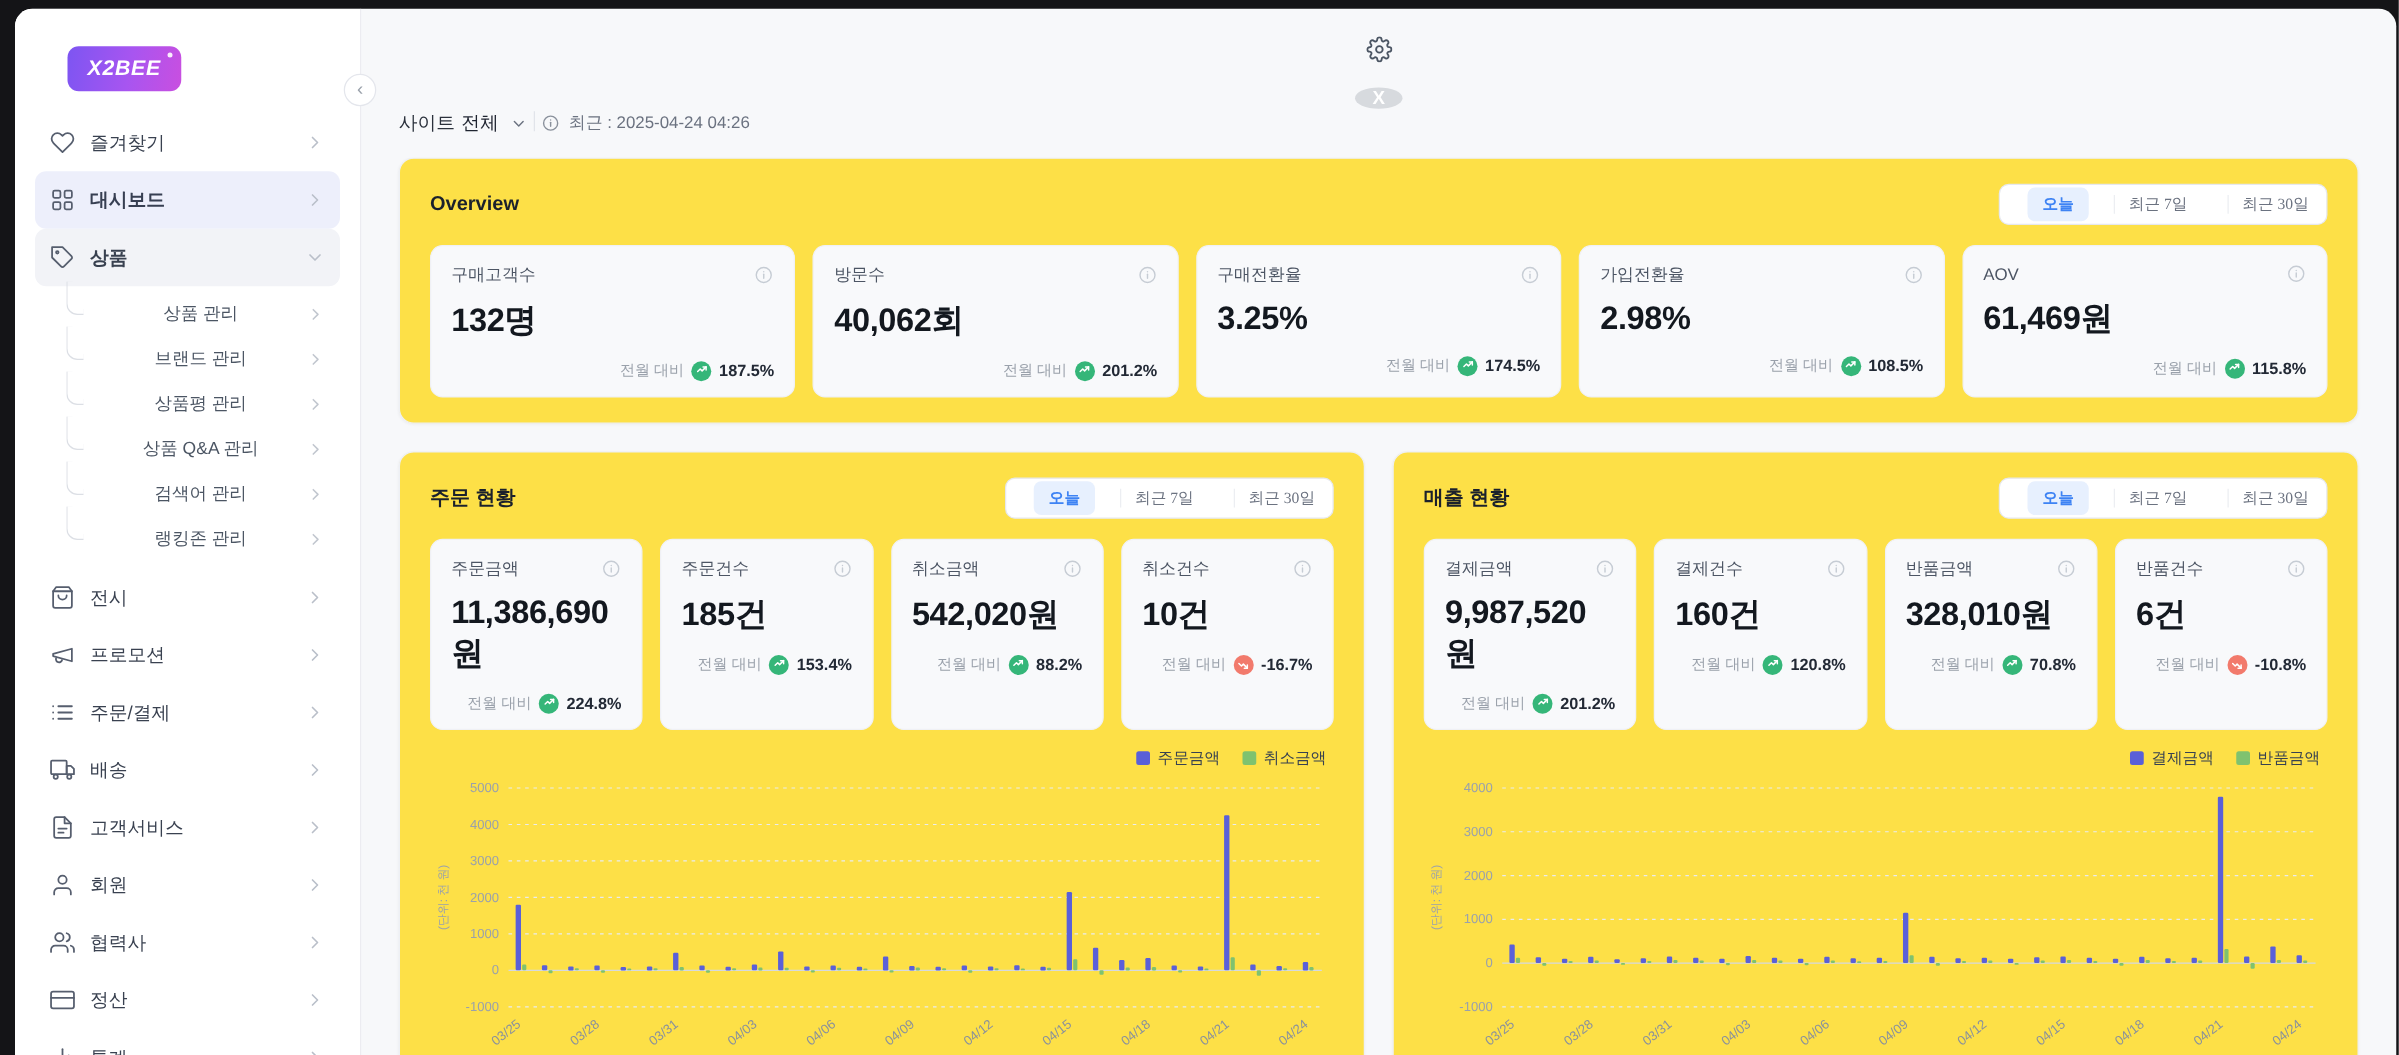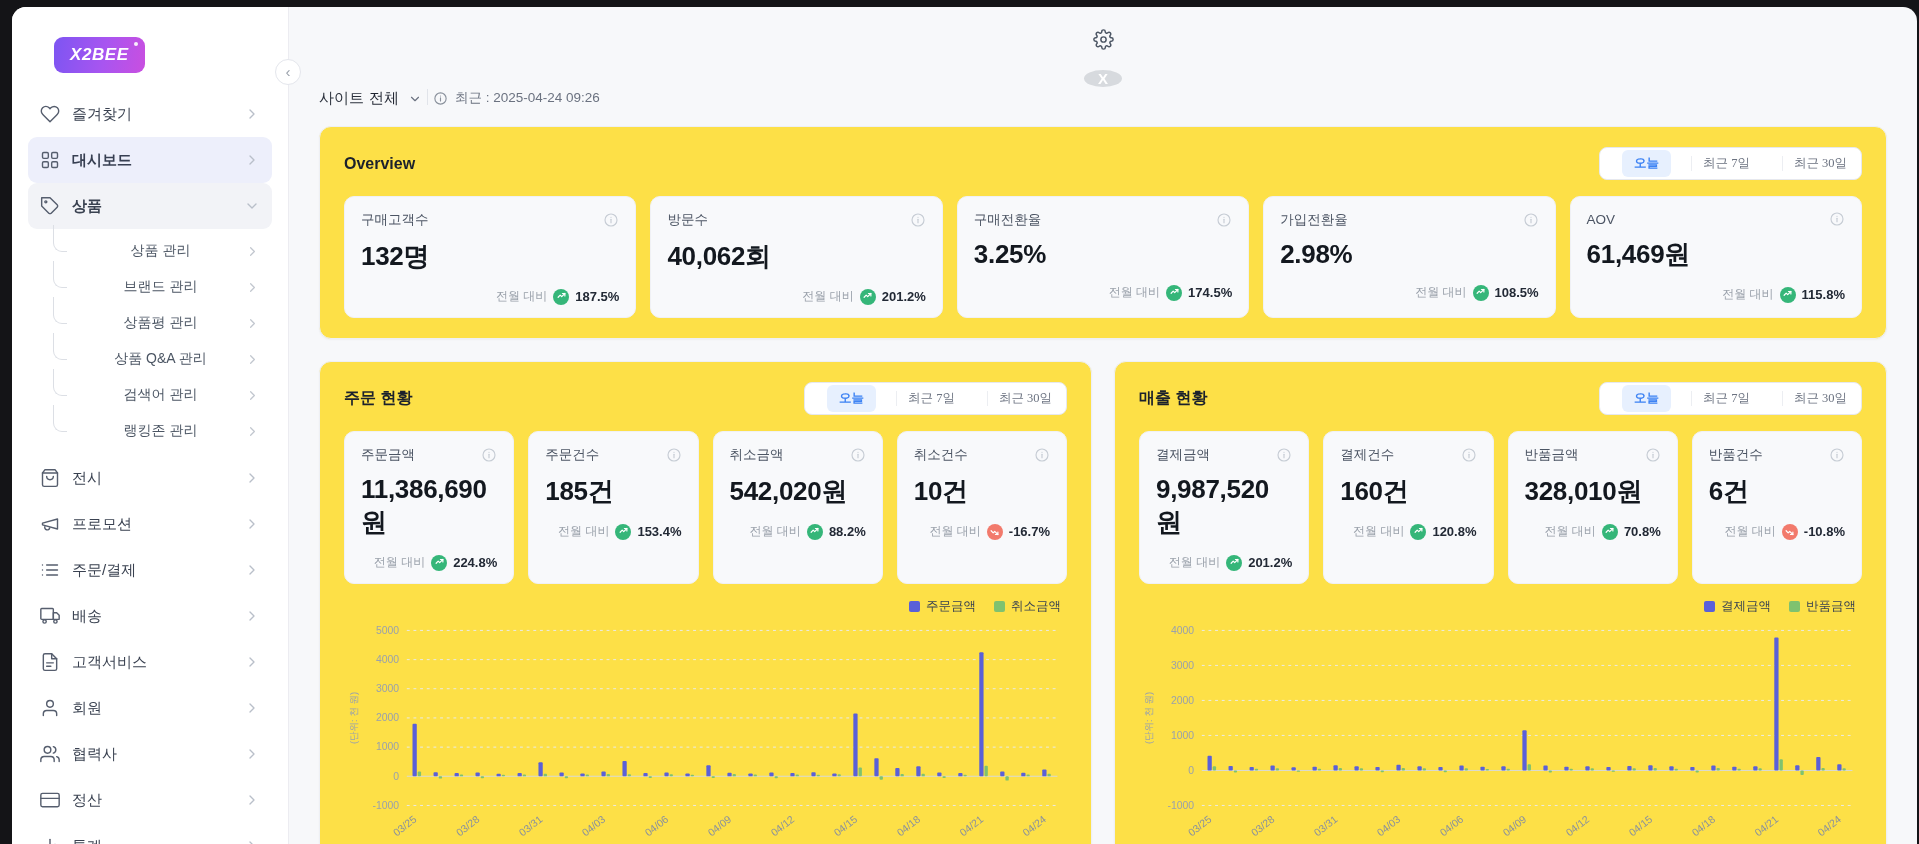--- a/index.html
+++ b/index.html
@@ -314,21 +314,21 @@
             <polyline points="6 9 12 15 18 9"></polyline>
           </svg>
       </button>
       <span class="vdiv"></span>
       <span class="updated">
         <svg viewBox="0 0 24 24" fill="none" stroke="currentColor" stroke-width="1.8" stroke-linecap="round">
             <circle cx="12" cy="12" r="9"></circle>
             <line x1="12" y1="11" x2="12" y2="16"></line>
             <line x1="12" y1="8" x2="12.01" y2="8"></line>
           </svg>
-        <span>최근 : 2025-04-24 09:26</span>
+        <span>최근 : 2025-04-24 04:26</span>
       </span>
     </div>
 
     <div class="content">
 
       <section class="card overview-card">
         <div class="card-head">
           <h2 class="card-title">Overview</h2>
           <div class="tabs" id="overview-tabs">
               <button class="tab active">오늘</button>

